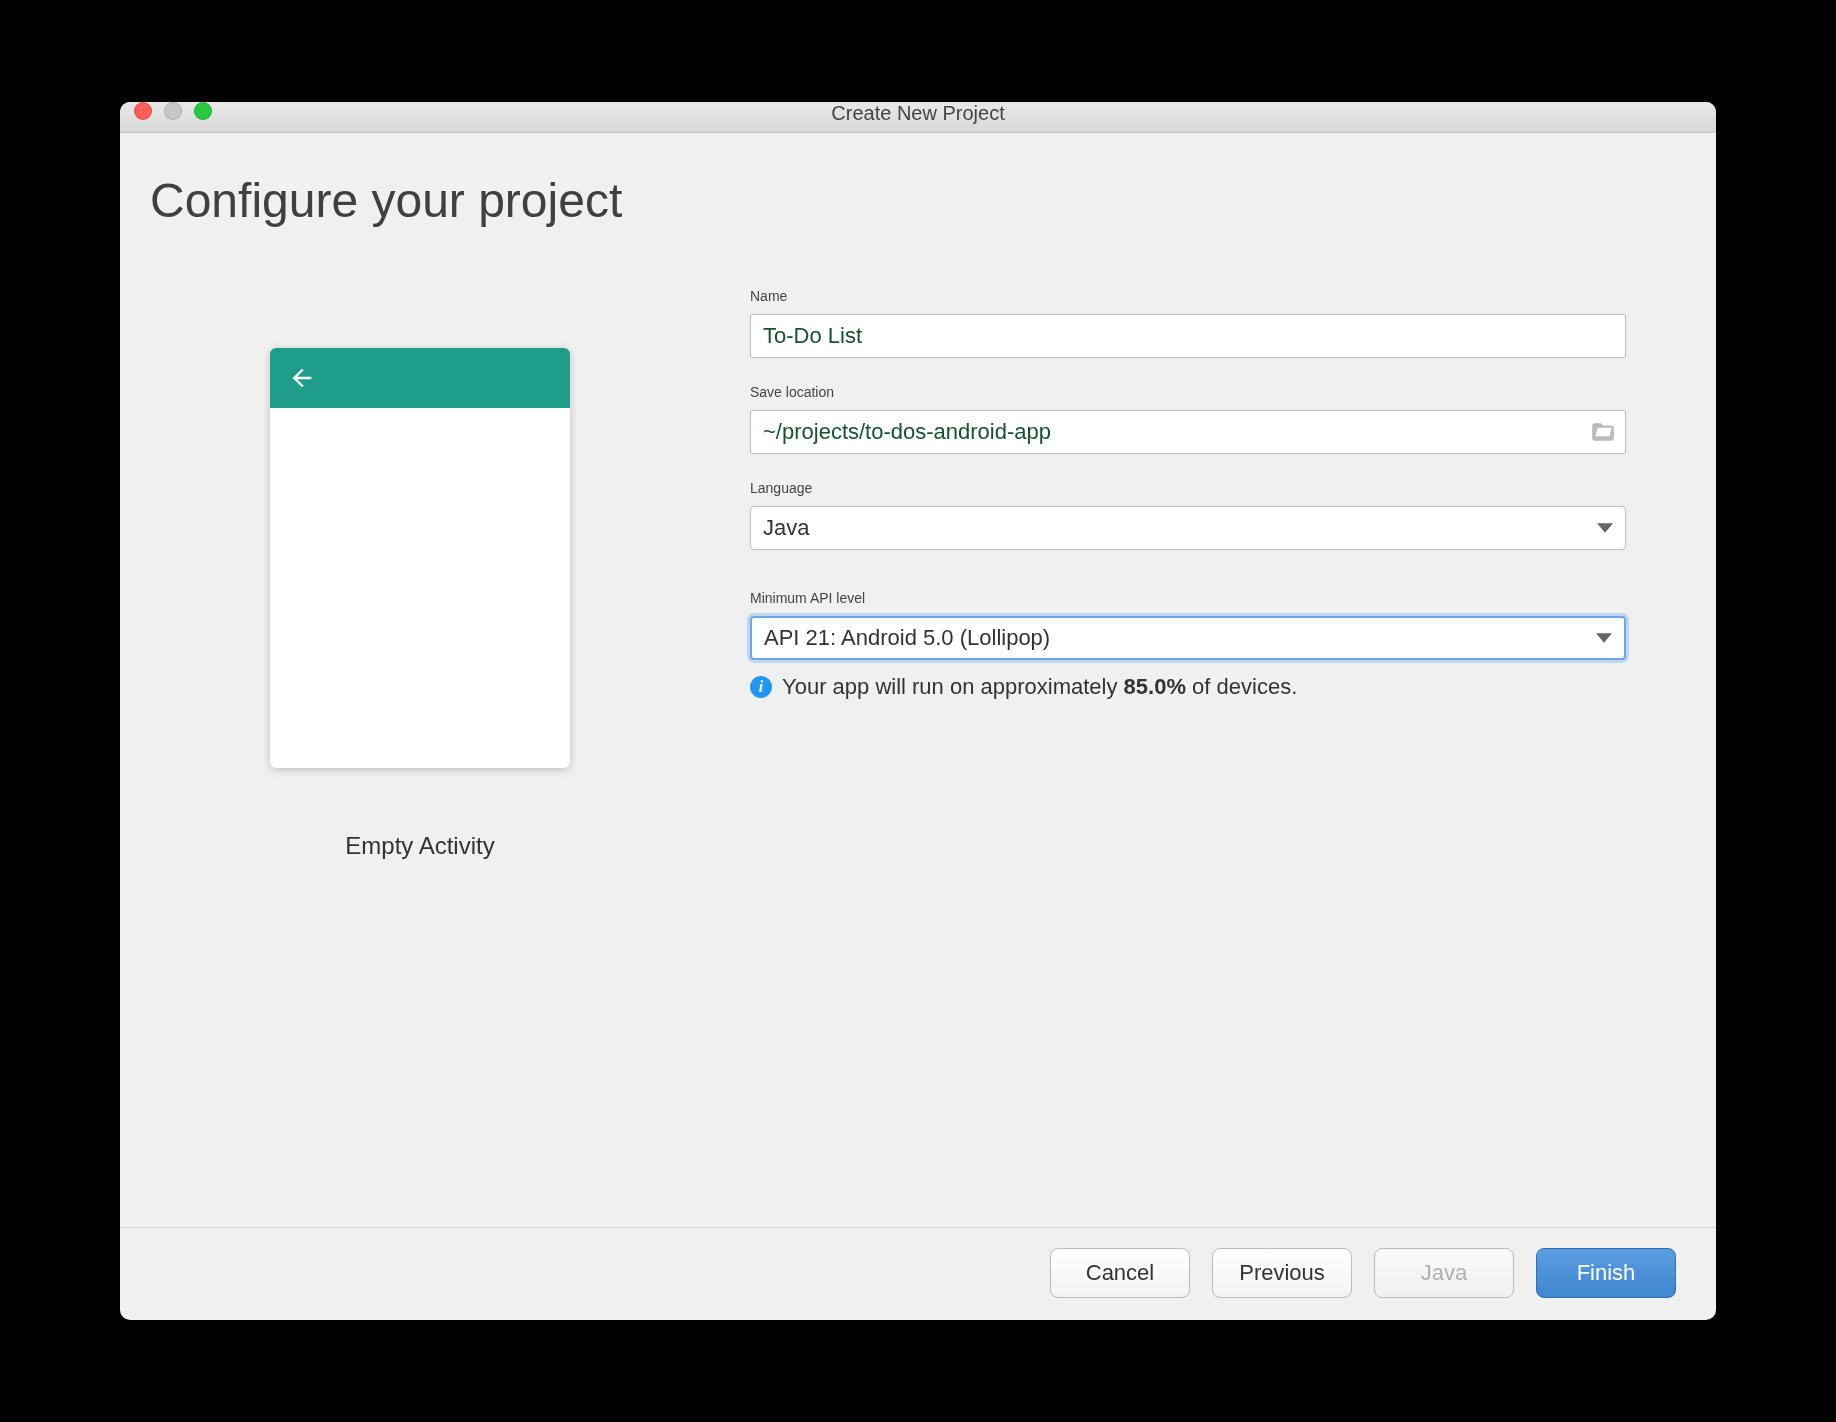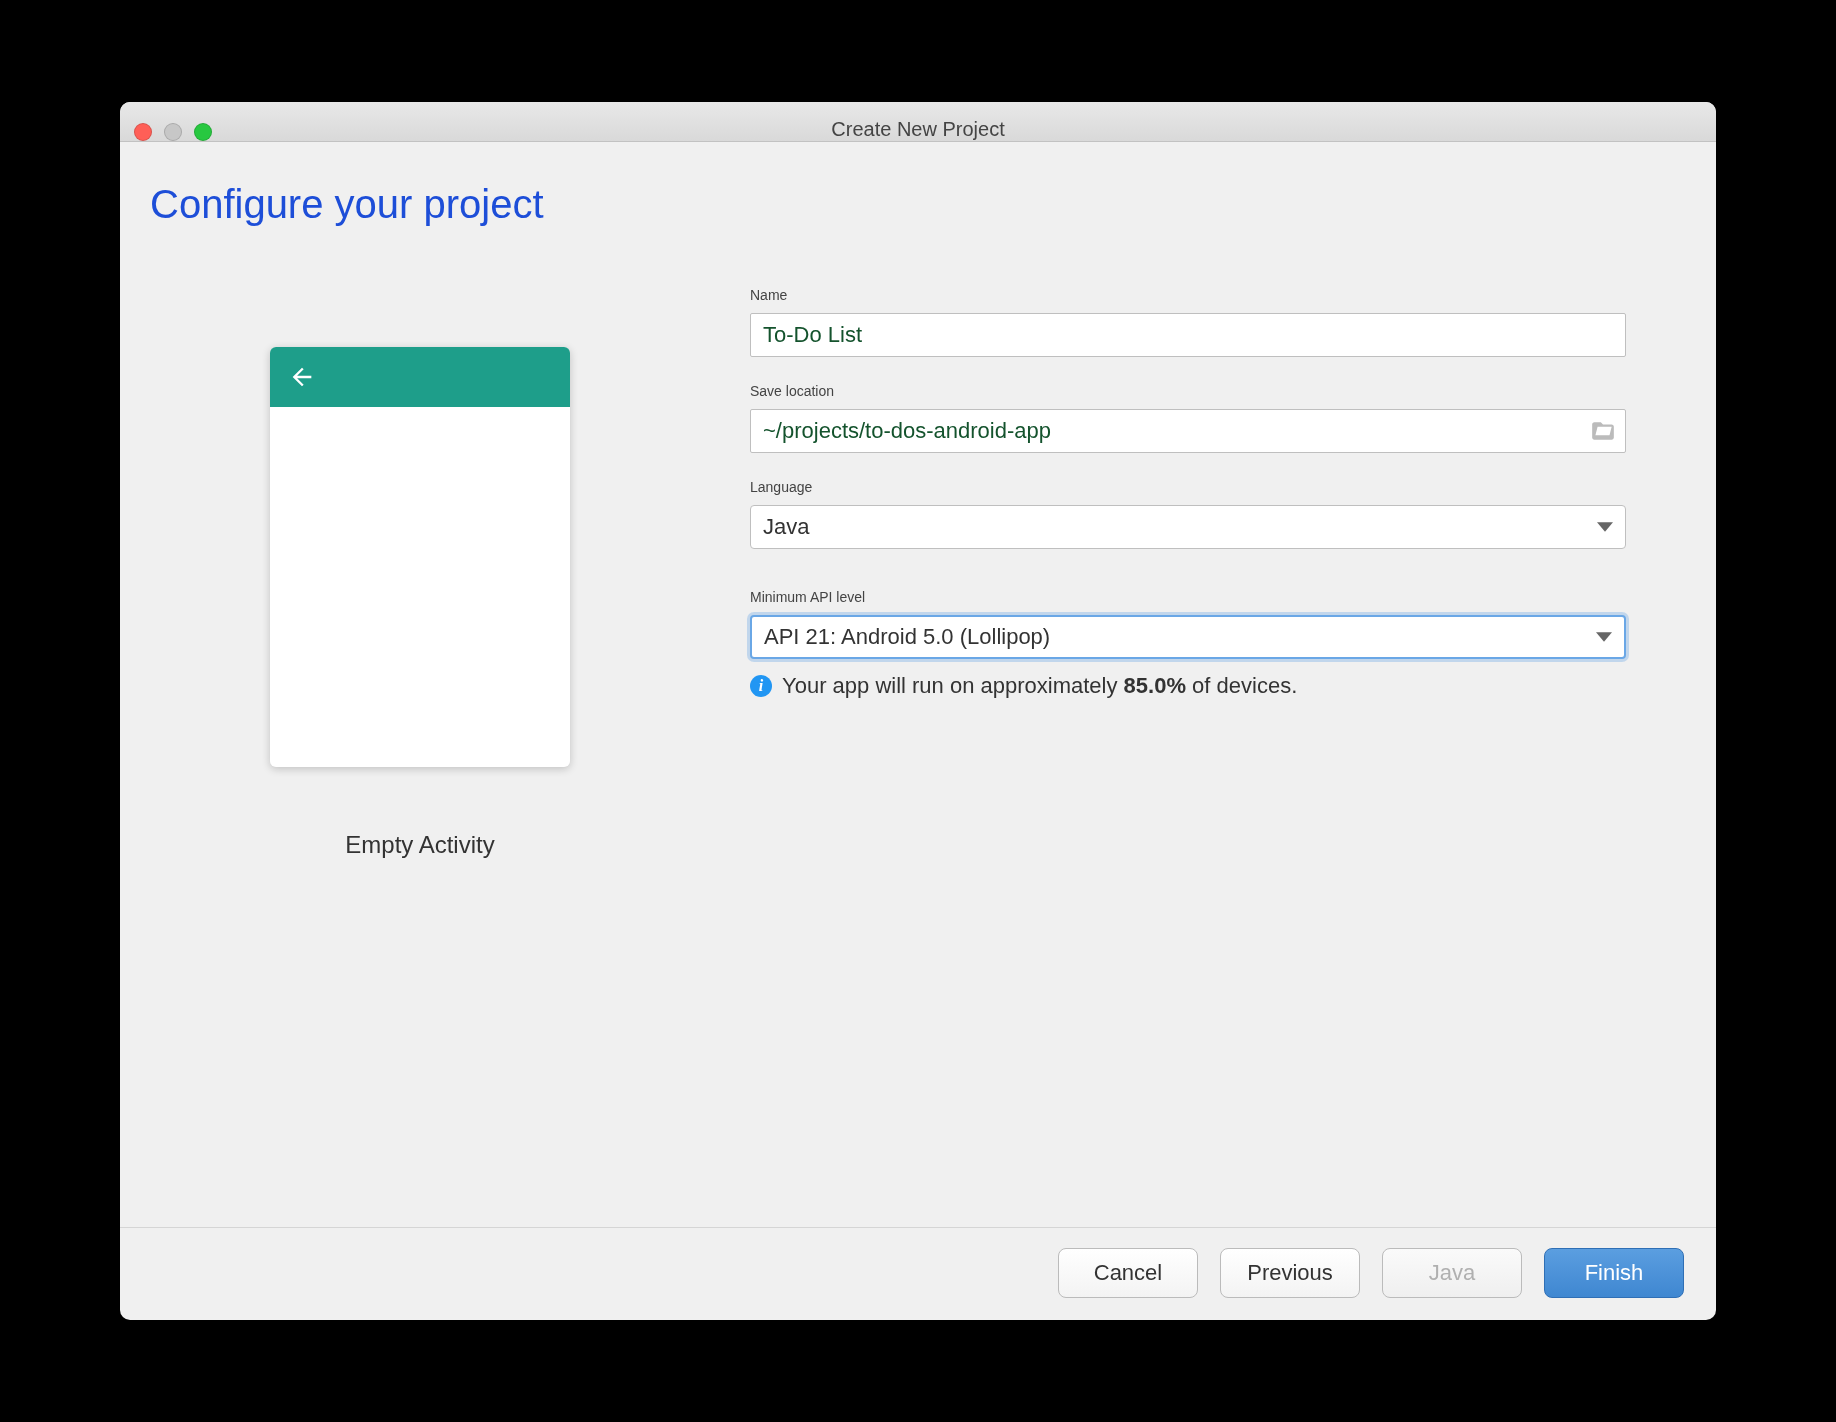--- a/index.html
+++ b/index.html
@@ -17,25 +17,25 @@
     height: 1218px;
     background: #f0f0f0;
     border-radius: 10px;
     box-shadow: 0 20px 60px rgba(0,0,0,0.5);
     display: flex;
     flex-direction: column;
     overflow: hidden;
     position: relative;
   }
   .titlebar {
-    height: 40px;
+    height: 31px;
     background: linear-gradient(#e8e8e8,#d9d9d9);
     border-bottom: 1px solid #c2c2c2;
     display: flex;
-    align-items: flex-end;
+    align-items: flex-start;
     position: relative;
   }
   .traffic-lights {
     display: flex;
     gap: 12px;
     margin-left: 14px;
   }
   .traffic-light {
     width: 18px; height: 18px; border-radius: 50%;
     border: 0.5px solid rgba(0,0,0,0.15);
@@ -49,23 +49,23 @@
     text-align: center;
     font-size: 20px;
     color: #444;
   }
   .content {
     flex: 1;
     padding: 40px 30px 0 30px;
     position: relative;
   }
   .page-title {
-    font-size: 40px;
+    font-size: 48px;
     font-weight: 400;
-    color: #1d4ed8;
+    color: #404040;
     margin-bottom: 50px;
   }
   .main-row {
     display: flex;
     gap: 60px;
   }
   .preview-col {
     width: 540px;
     display: flex;
     flex-direction: column;
@@ -169,21 +169,21 @@
   .footer-divider{
     position:absolute;
     left:0; right:0;
     bottom: 92px;
     height:1px;
     background:#d5d5d5;
   }
   .footer {
     position: absolute;
     bottom: 22px;
-    right: 32px;
+    right: 40px;
     display:flex;
     gap: 22px;
   }
   .btn {
     min-width: 140px;
     height: 50px;
     border-radius: 8px;
     border: 1px solid #bbb;
     background: linear-gradient(#ffffff,#f3f3f3);
     font-size: 22px;

